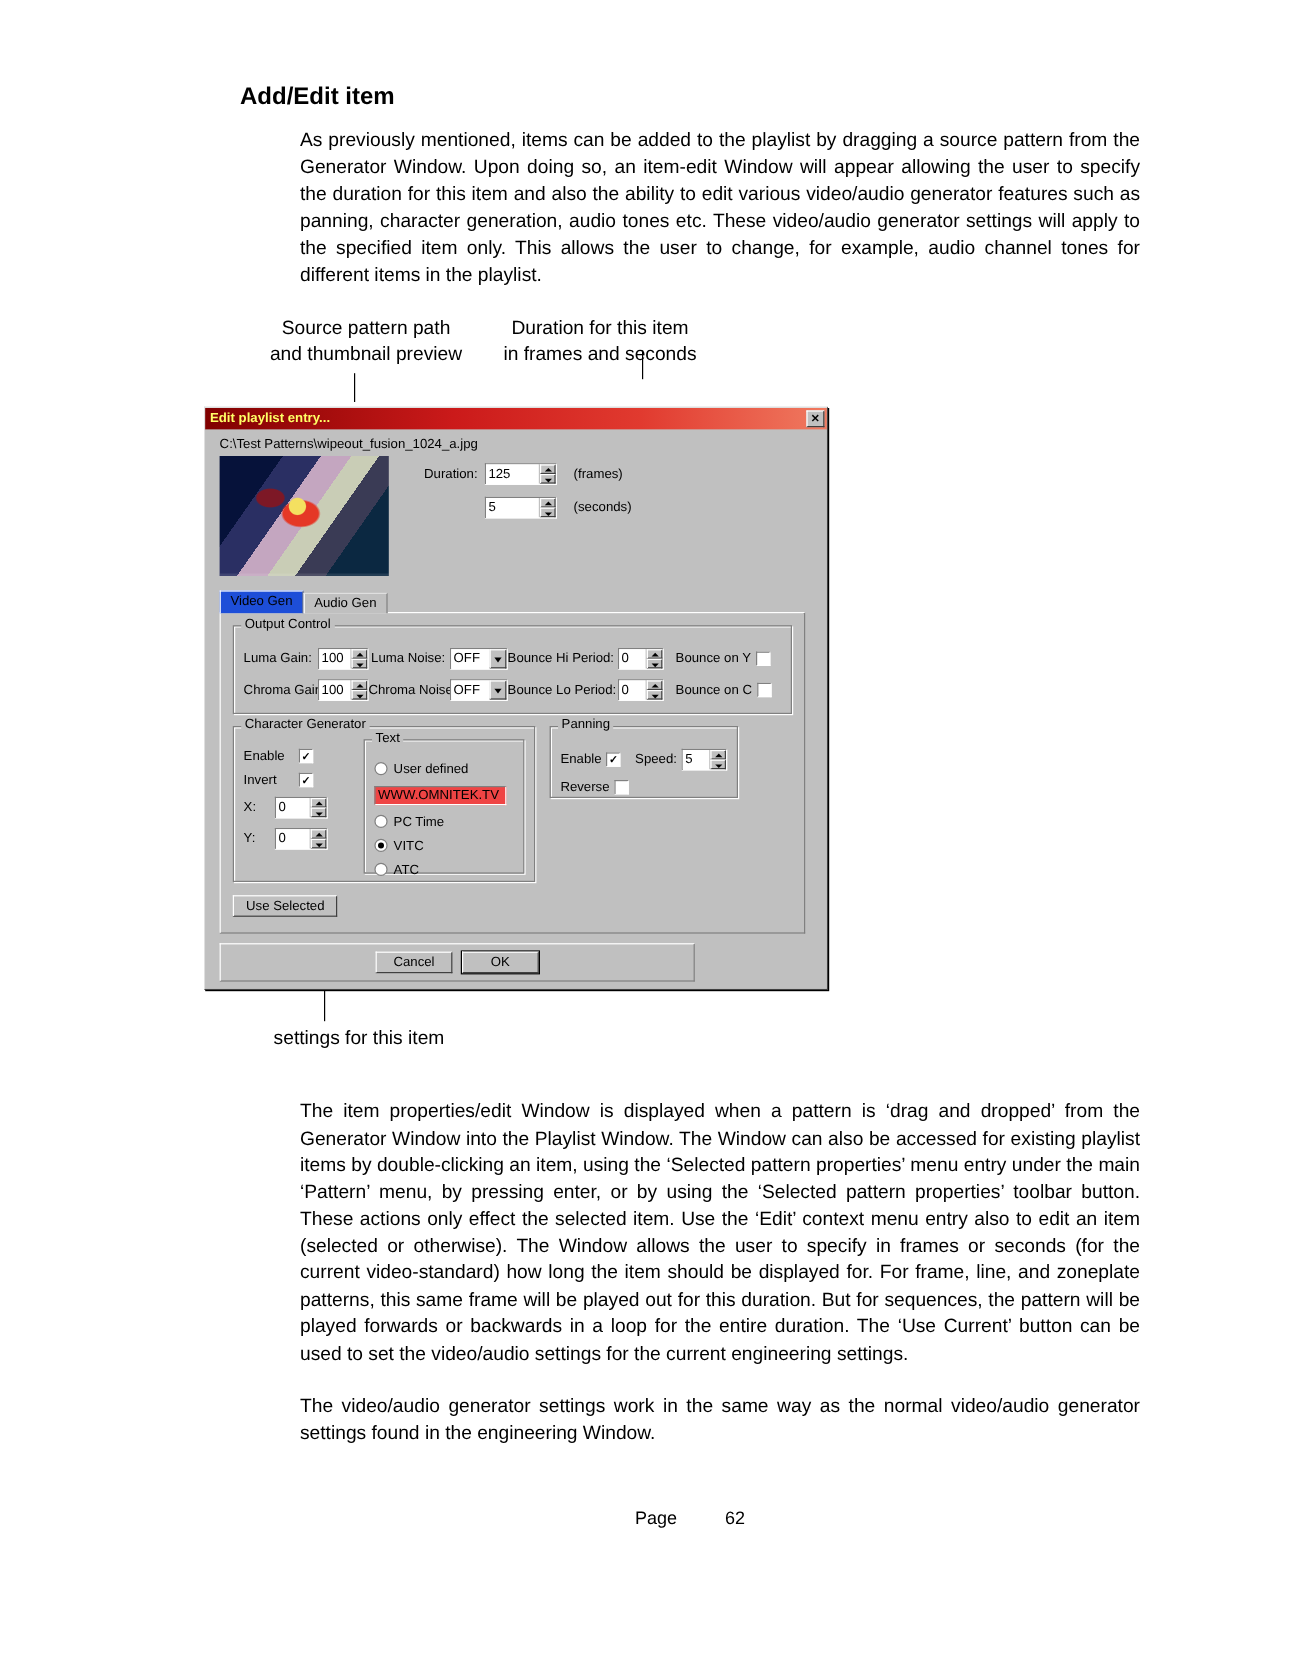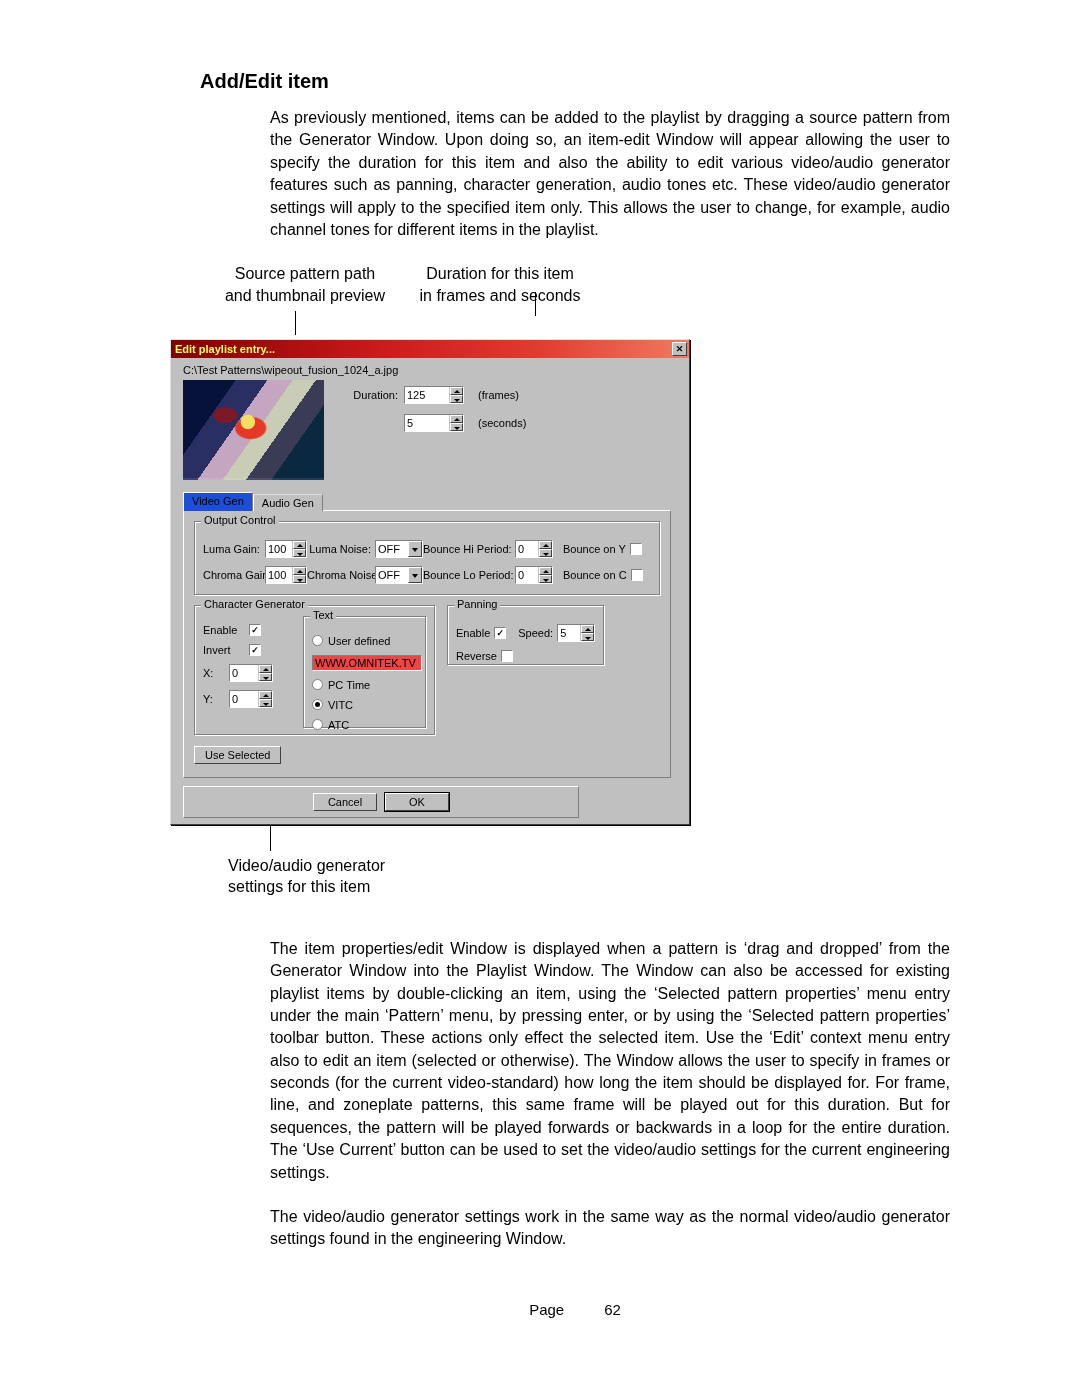--- a/index.html
+++ b/index.html
@@ -15,21 +15,21 @@
     position: relative;
   }
   .heading {
     font-size: 20px;
     margin: 0 0 14px 0;
   }
   .body-text {
     font-size: 16px;
     line-height: 1.4;
     text-align: justify;
-    margin: 0 0 22px 70px;
+    margin: 0 0 22px 50px;
   }
   .callouts {
     display: flex;
     gap: 60px;
     font-size: 16px;
     line-height: 1.35;
     margin-left: 10px;
     margin-bottom: 4px;
   }
   .callout-block { width: 190px; }
@@ -227,21 +227,21 @@
     flex-shrink: 0;
   }
   .radio.checked::after {
     content: ""; width: 5px; height: 5px; background: #000; border-radius: 50%;
   }
   .twocol { display: flex; gap: 12px; }
   .twocol > .group { flex: 0 0 auto; }
   .g-char { flex: 0 0 266px; height: 130px; }
   .g-pan { flex: 0 0 188px; height: 60px; }
   .chargen-inner { display: flex; }
-  .g-text { width: 123px; height: 112px; position: relative; top: -8px; }
+  .g-text { width: 134px; height: 112px; position: relative; top: -8px; }
   .sunken-input {
     border-top: 1px solid #808080; border-left: 1px solid #808080;
     border-right: 1px solid #fff; border-bottom: 1px solid #fff;
     background: #ef4444; font-size: 11px; padding: 1px 2px;
     width: 110px;
   }
   .btn {
     background: #c0c0c0;
     border-top: 1px solid #fff; border-left: 1px solid #fff;
     border-right: 1px solid #404040; border-bottom: 1px solid #404040;
@@ -470,21 +470,20 @@
       <div class="btn-row">
         <span class="btn">Cancel</span>
         <span class="btn default">OK</span>
       </div>
     </div>
   </div>
 
   <div style="margin-left:-30px;">
     <div class="lead bottom"></div>
     <div style="font-size:16px;line-height:1.35;margin-left:58px;">
-      <div>Video/audio generator</div>
       <div>settings for this item</div>
     </div>
   </div>
 
   <p class="body-text" style="margin-top:40px">The item properties/edit Window is displayed when a pattern is ‘drag and dropped’ from the Generator Window into the Playlist Window.  The Window can also be accessed for existing playlist items by double-clicking an item, using the ‘Selected pattern properties’ menu entry under the main ‘Pattern’ menu, by pressing enter, or by using the ‘Selected pattern properties’ toolbar button.  These actions only effect the selected item.  Use the ‘Edit’ context menu entry also to edit an item (selected or otherwise).  The Window allows the user to specify in frames or seconds (for the current video-standard) how long the item should be displayed for.  For frame, line, and zoneplate patterns, this same frame will be played out for this duration.  But for sequences, the pattern will be played forwards or backwards in a loop for the entire duration.  The ‘Use Current’ button can be used to set the video/audio settings for the current engineering settings.</p>
   <p class="body-text">The video/audio generator settings work in the same way as the normal video/audio generator settings found in the engineering Window.</p>
 
   <div class="page-footer">
     <span>Page</span><span>62</span>
   </div>

